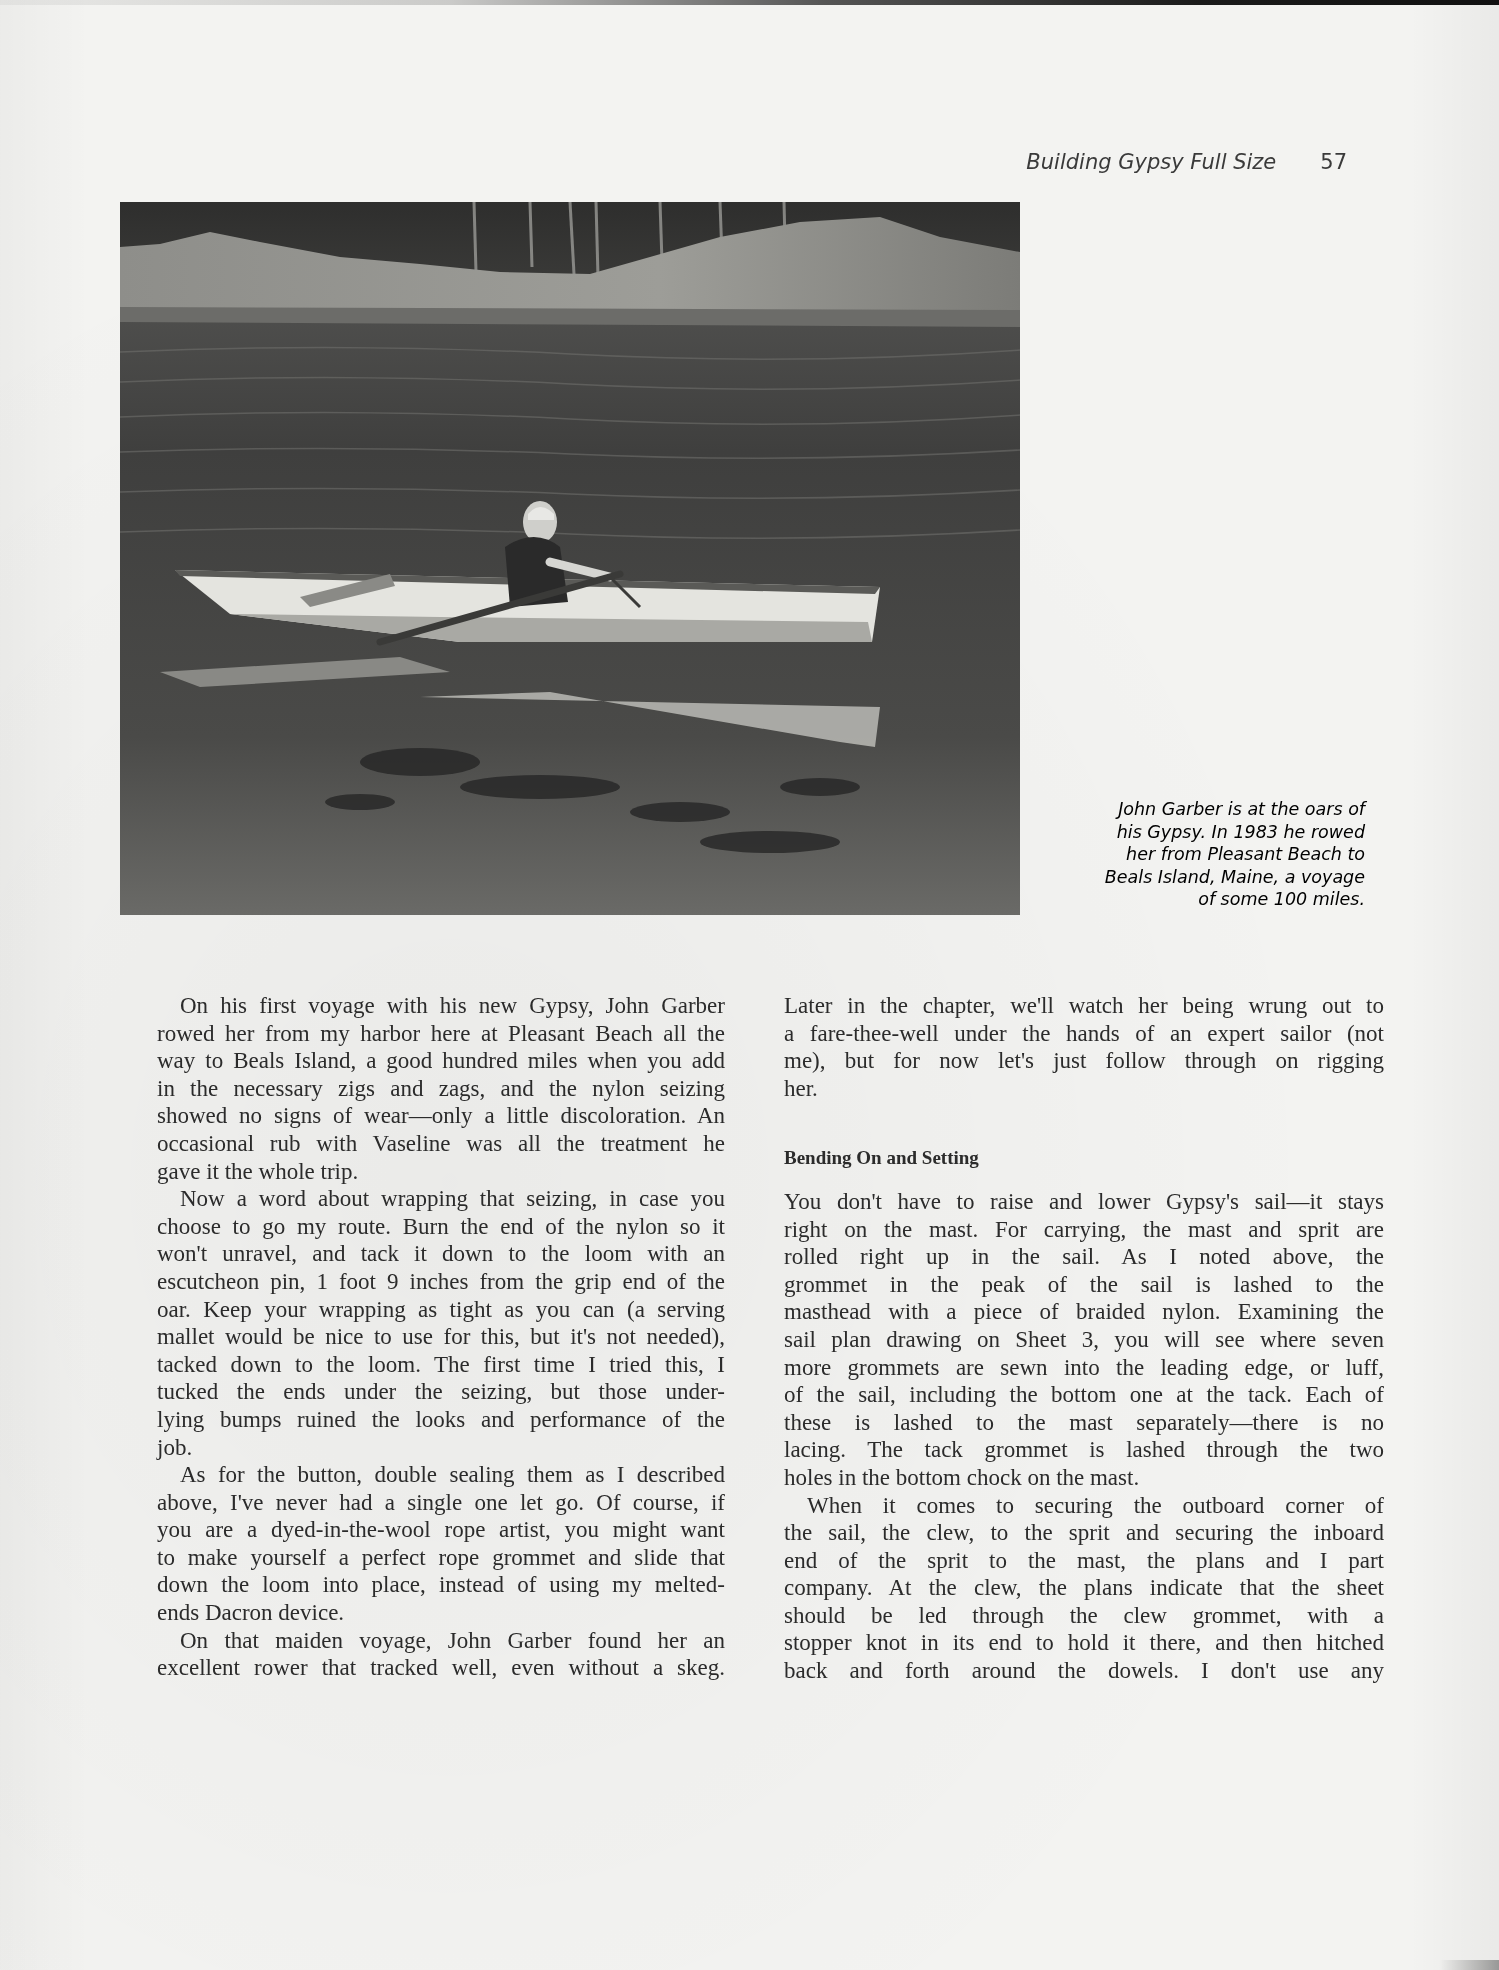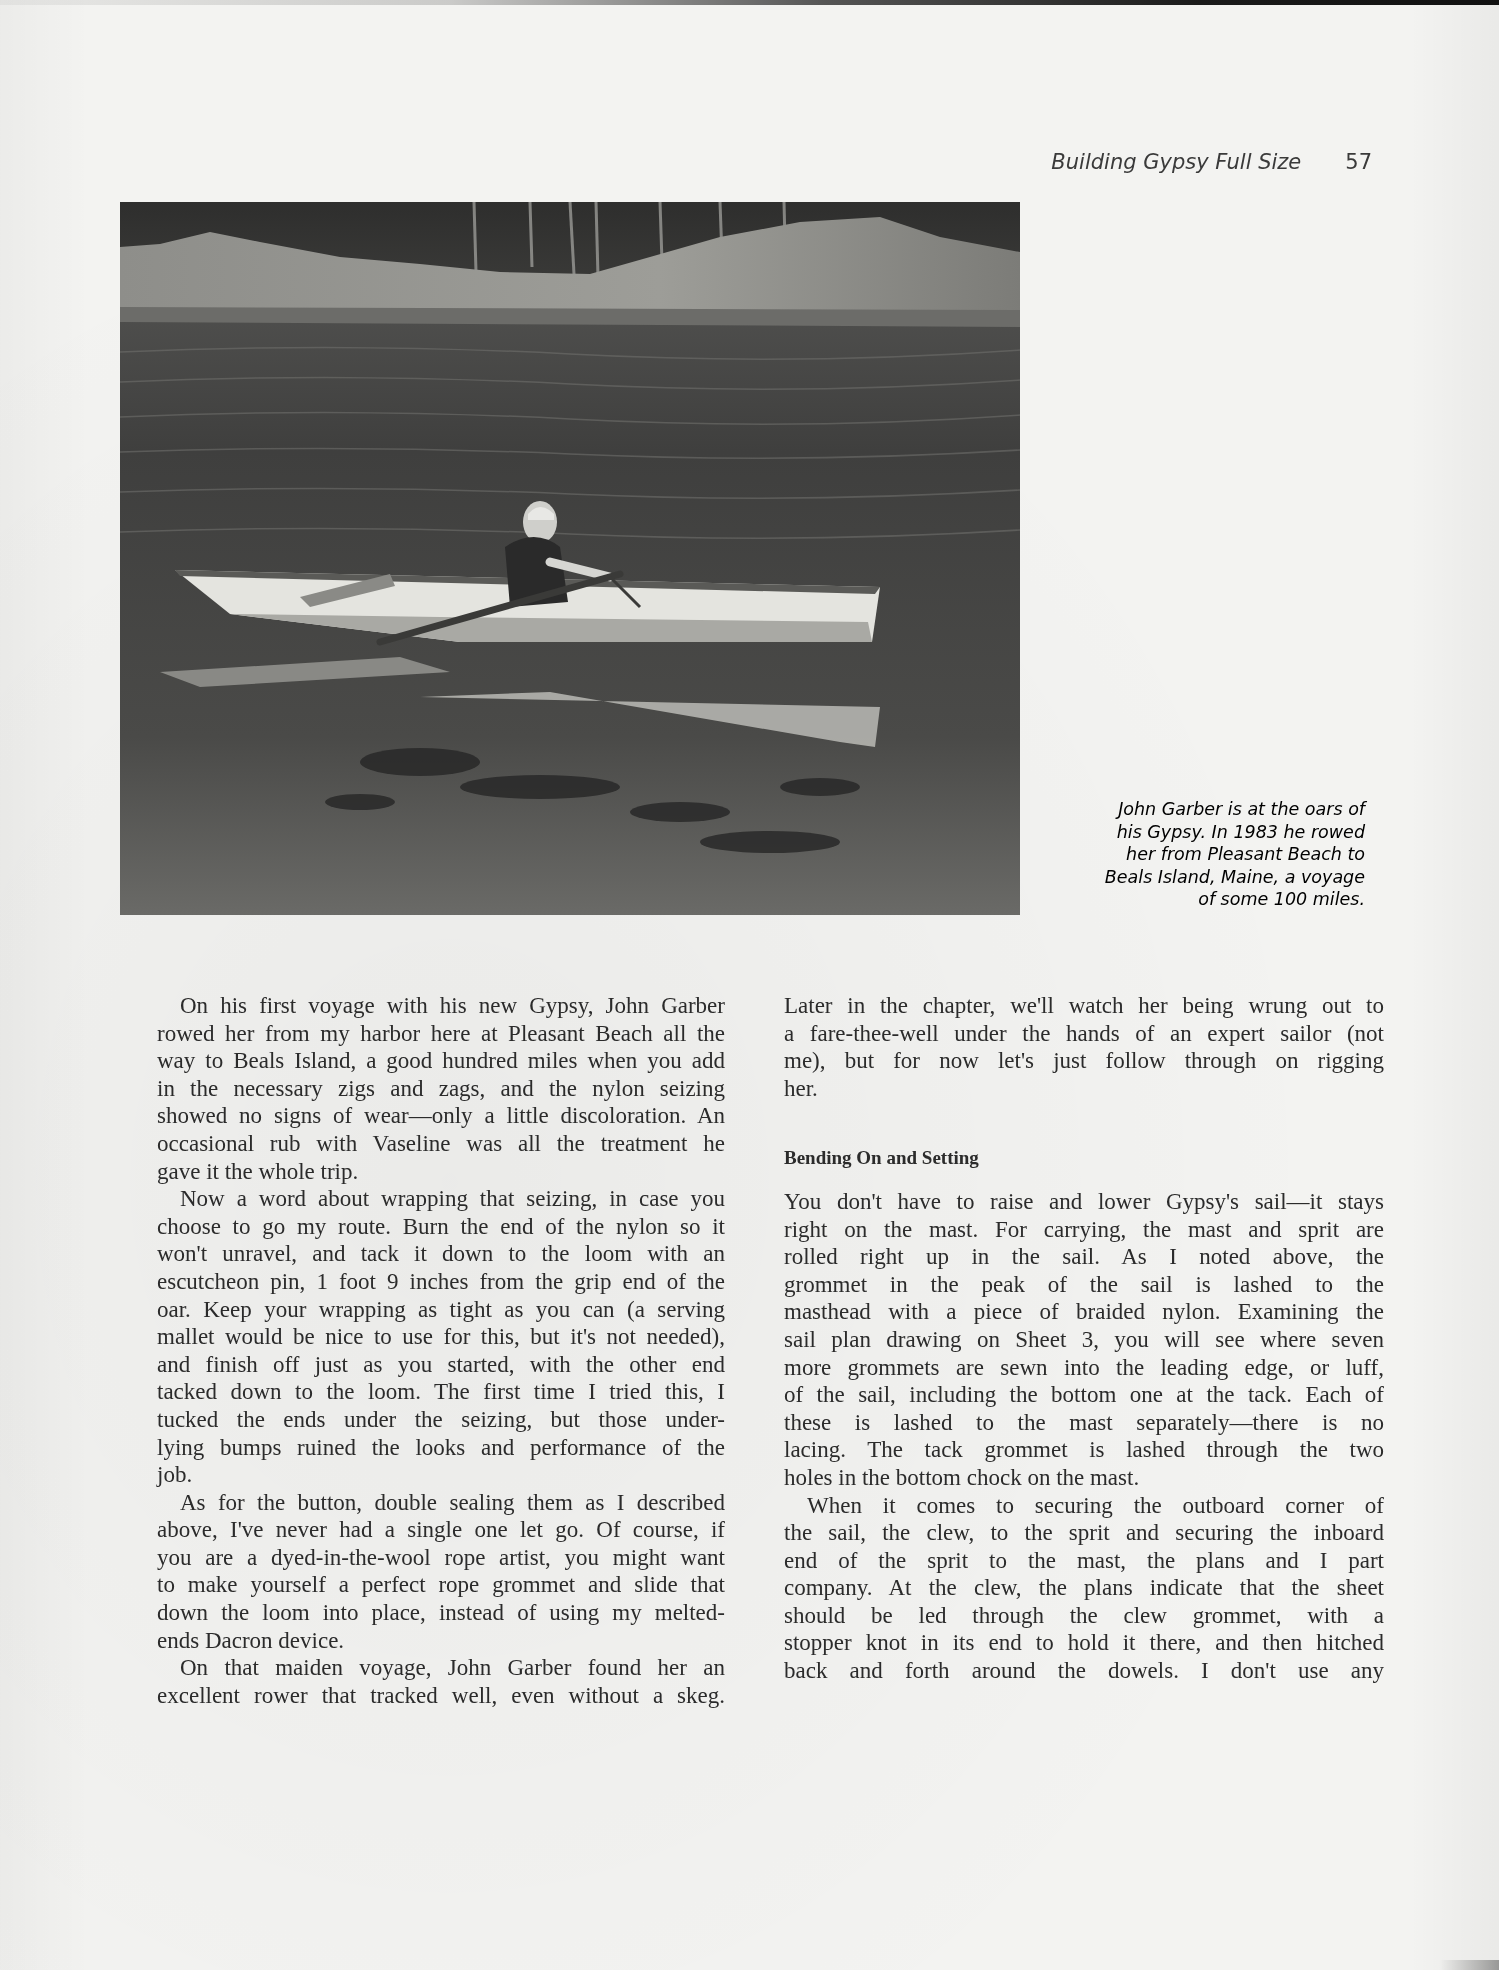--- a/index.html
+++ b/index.html
@@ -19,21 +19,21 @@
   }
   .top-edge {
     position: absolute; left: 0; top: 0; width: 1499px; height: 5px;
     background: linear-gradient(90deg, rgba(40,40,40,0.05) 0%, rgba(40,40,40,0.2) 30%, #555 55%, #1b1b1b 80%, #111 100%);
   }
   .bottom-right-edge {
     position: absolute; right: 0; bottom: 0; width: 60px; height: 10px;
     background: linear-gradient(90deg, rgba(0,0,0,0), rgba(0,0,0,0.35));
   }
   .running-header {
-    position: absolute; top: 150px; left: 1000px; width: 372px;
+    position: absolute; top: 150px; left: 975px; width: 372px;
     display: flex; justify-content: flex-end; align-items: baseline;
     font-family: "DejaVu Sans", "Liberation Sans", sans-serif;
     font-size: 21px; color: #3a3a3a;
   }
   .running-title { font-style: italic; margin-right: 44px; }
   .page-number { font-style: normal; }
 
   .photo {
     position: absolute; left: 120px; top: 202px; width: 900px; height: 713px;
     overflow: hidden; background: #4a4a4a;
@@ -164,21 +164,20 @@
   <span class="line">in the necessary zigs and zags, and the nylon seizing</span>
   <span class="line">showed no signs of wear—only a little discoloration. An</span>
   <span class="line">occasional rub with Vaseline was all the treatment he</span>
   <span class="line last">gave it the whole trip.</span>
   <span class="line"> Now a word about wrapping that seizing, in case you</span>
   <span class="line">choose to go my route. Burn the end of the nylon so it</span>
   <span class="line">won't unravel, and tack it down to the loom with an</span>
   <span class="line">escutcheon pin, 1 foot 9 inches from the grip end of the</span>
   <span class="line">oar. Keep your wrapping as tight as you can (a serving</span>
   <span class="line">mallet would be nice to use for this, but it's not needed),</span>
-  <span class="line">and finish off just as you started, with the other end</span>
   <span class="line">tacked down to the loom. The first time I tried this, I</span>
   <span class="line">tucked the ends under the seizing, but those under-</span>
   <span class="line">lying bumps ruined the looks and performance of the</span>
   <span class="line last">job.</span>
   <span class="line"> As for the button, double sealing them as I described</span>
   <span class="line">above, I've never had a single one let go. Of course, if</span>
   <span class="line">you are a dyed-in-the-wool rope artist, you might want</span>
   <span class="line">to make yourself a perfect rope grommet and slide that</span>
   <span class="line">down the loom into place, instead of using my melted-</span>
   <span class="line last">ends Dacron device.</span>

